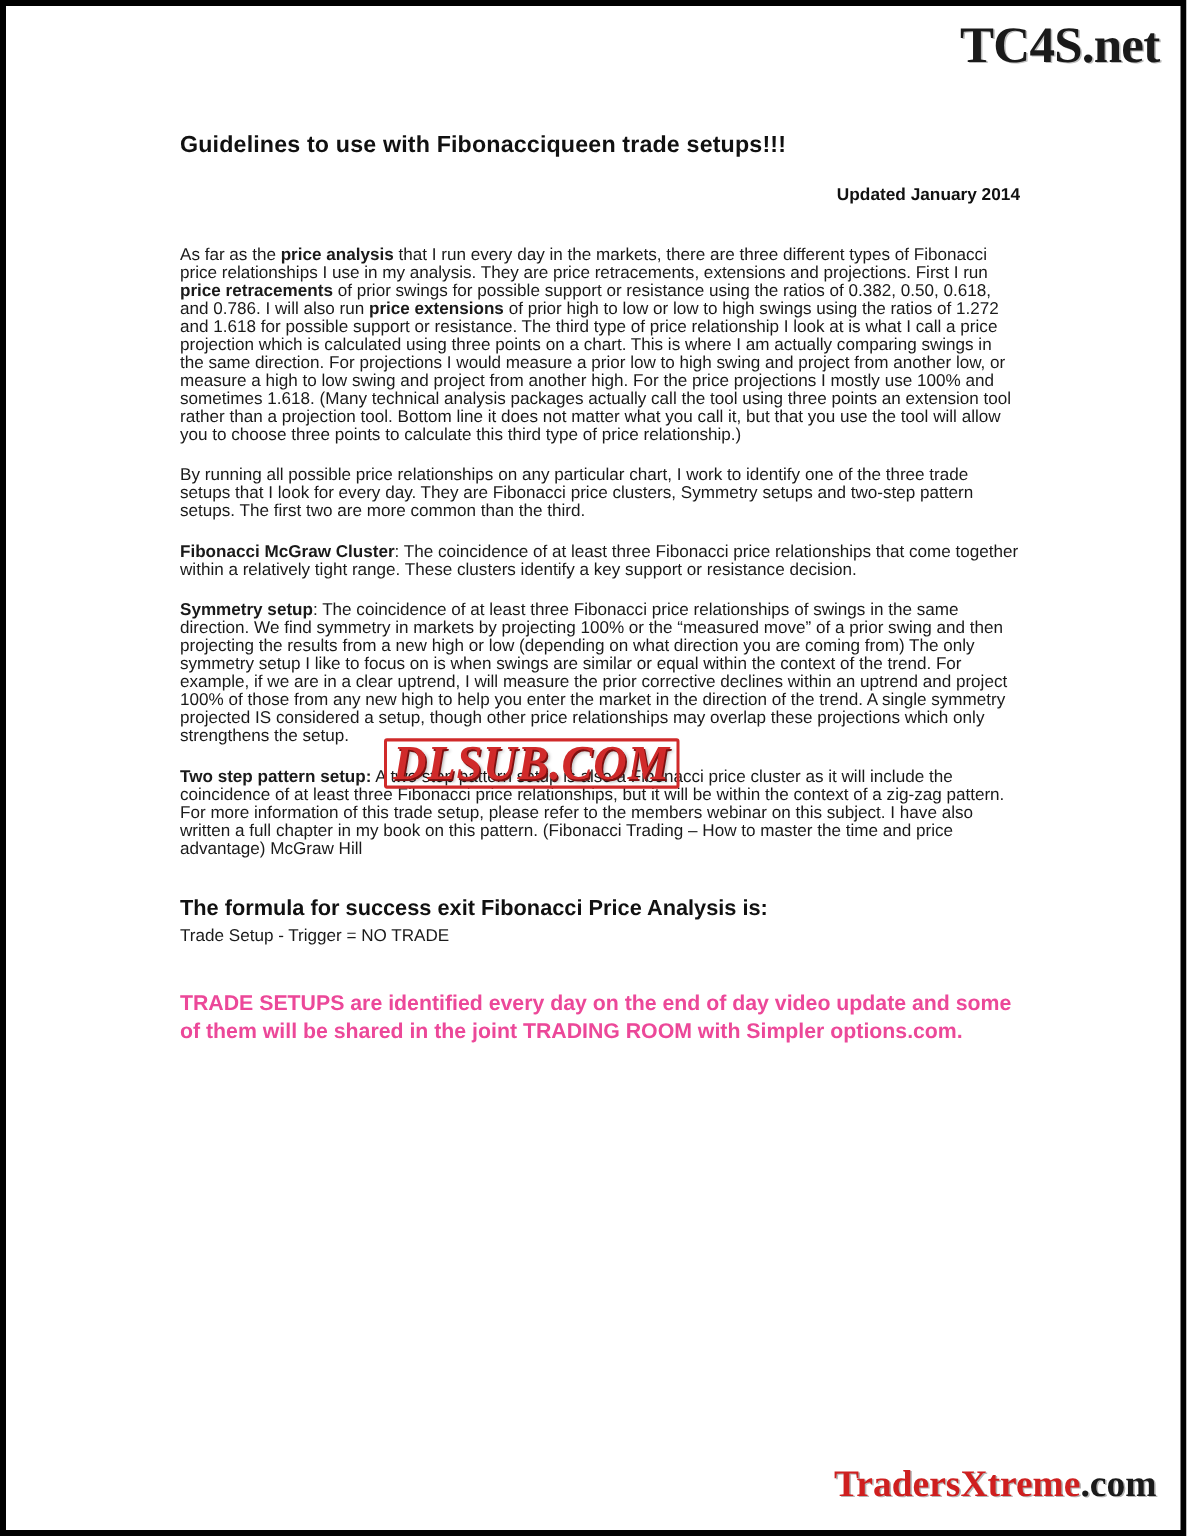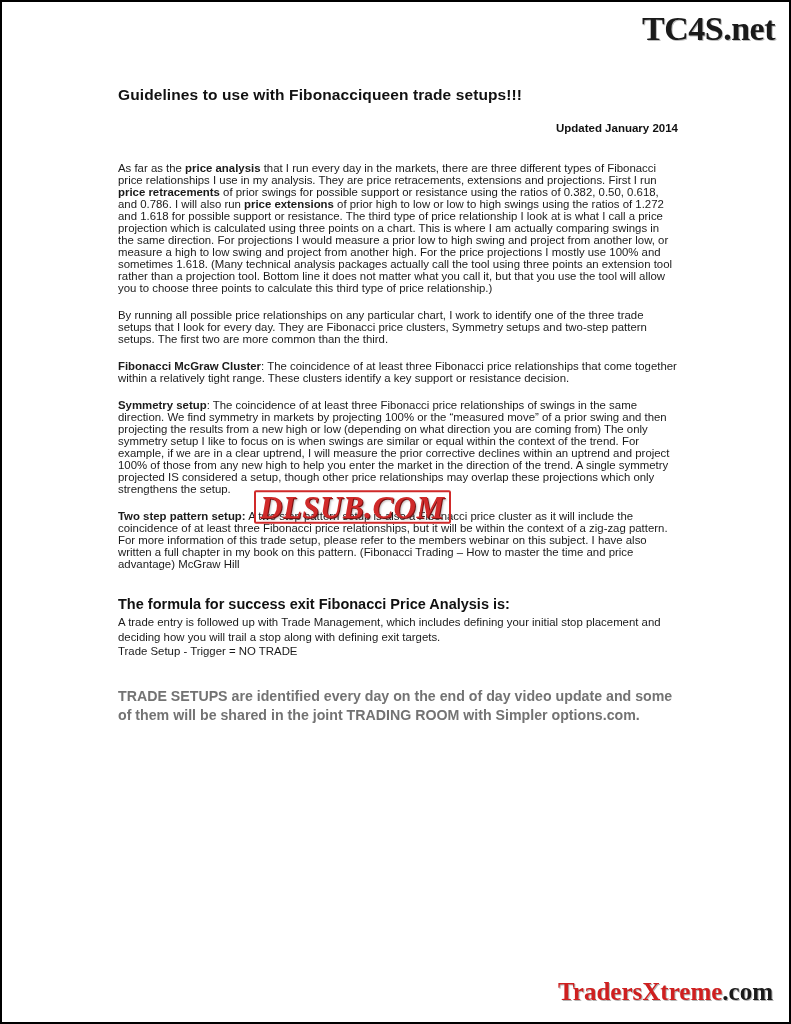--- a/index.html
+++ b/index.html
@@ -13,21 +13,21 @@
     font-family: "Liberation Sans", sans-serif;
     position: relative;
     overflow: hidden;
   }
   .page {
     position: relative;
     width: 791px;
     height: 1024px;
     background: #ffffff;
     box-sizing: border-box;
-    border: 2px solid #000000;
+    border: 4px solid #000000;
     padding-left: 48px;
   }
   .brand-top {
     position: absolute;
     top: 8px;
     right: 14px;
     font-family: "Liberation Serif", serif;
     font-weight: bold;
     font-size: 34px;
     color: #1a1a1a;
@@ -74,21 +74,21 @@
     font-size: 11.4px;
     line-height: 14.6px;
     color: #1a1a1a;
     margin: 0;
   }
   .green-block {
     margin-top: 28px;
     font-size: 14.2px;
     line-height: 19px;
     font-weight: bold;
-    color: #737373;
+    color: #ec4899;
   }
   .watermark {
     position: absolute;
     left: 258px;
     top: 487px;
     font-family: "Liberation Serif", serif;
     font-weight: bold;
     font-style: italic;
     font-size: 31px;
     color: #d02a2a;
@@ -143,21 +143,20 @@
     <p class="body-par">By running all possible price relationships on any particular chart, I work to identify one of the three trade setups that I look for every day. They are Fibonacci price clusters, Symmetry setups and two-step pattern setups. The first two are more common than the third.</p>
 
     <p class="body-par"><b>Fibonacci McGraw Cluster</b>: The coincidence of at least three Fibonacci price relationships that come together within a relatively tight range. These clusters identify a key support or resistance decision.</p>
 
     <p class="body-par"><b>Symmetry setup</b>: The coincidence of at least three Fibonacci price relationships of swings in the same direction. We find symmetry in markets by projecting 100% or the “measured move” of a prior swing and then projecting the results from a new high or low (depending on what direction you are coming from) The only symmetry setup I like to focus on is when swings are similar or equal within the context of the trend. For example, if we are in a clear uptrend, I will measure the prior corrective declines within an uptrend and project 100% of those from any new high to help you enter the market in the direction of the trend. A single symmetry projected IS considered a setup, though other price relationships may overlap these projections which only strengthens the setup.</p>
 
     <p class="body-par"><b>Two step pattern setup:</b> A two step pattern setup is also a Fibonacci price cluster as it will include the coincidence of at least three Fibonacci price relationships, but it will be within the context of a zig-zag pattern. For more information of this trade setup, please refer to the members webinar on this subject. I have also written a full chapter in my book on this pattern. (Fibonacci Trading – How to master the time and price advantage) McGraw Hill</p>
 
     <h2 class="formula-head">The formula for success exit Fibonacci Price Analysis is:</h2>
 
-    <p class="formula-line">A trade entry is followed up with Trade Management, which includes defining your initial stop placement and deciding how you will trail a stop along with defining exit targets.</p>
     <p class="formula-line">Trade Setup - Trigger = NO TRADE</p>
 
     <div class="green-block">TRADE SETUPS are identified every day on the end of day video update and some of them will be shared in the joint TRADING ROOM with Simpler options.com.</div>
 
   </div>
 
   <div class="watermark">DLSUB.COM</div>
 
   <div class="brand-bottom">
     <span class="red">TradersXtreme</span><span>.com</span>

